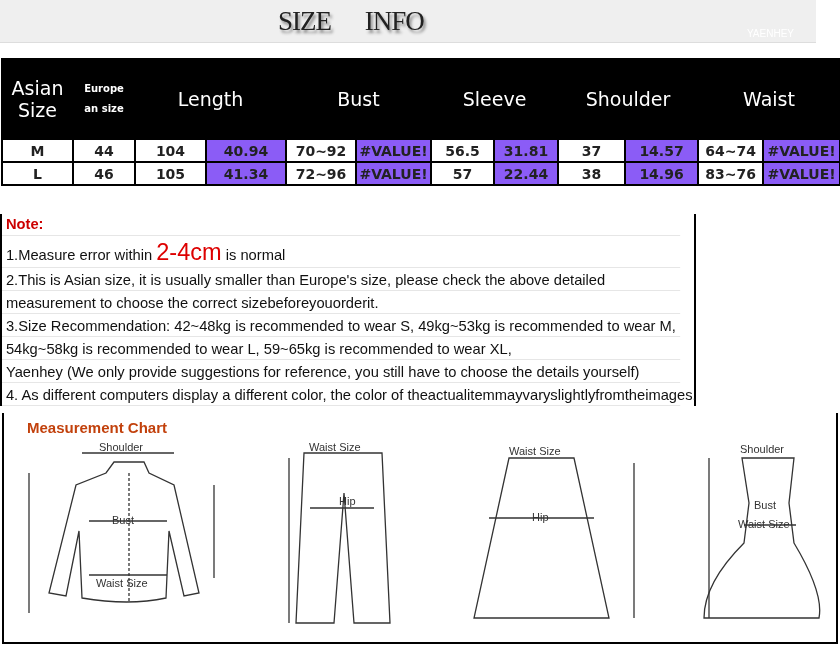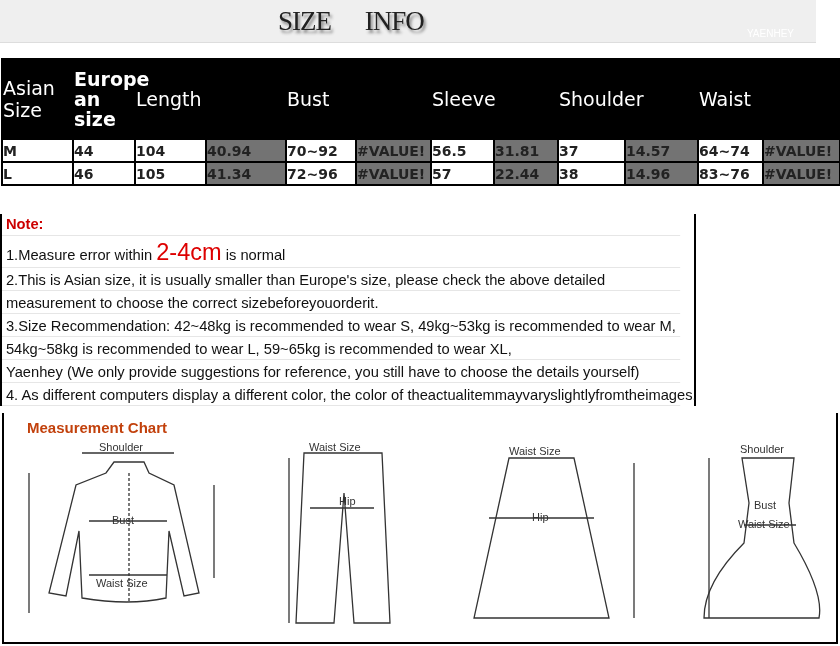--- a/index.html
+++ b/index.html
@@ -1,28 +1,28 @@
 <!DOCTYPE html>
 <html><head>
 <meta charset="utf-8">
 <style>
 *{box-sizing:border-box;margin:0;padding:0}
 body{width:840px;height:646px;background:#fff;font-family:"Liberation Sans",sans-serif;position:relative;overflow:hidden}
 .banner{position:absolute;left:0;top:0;width:816px;height:43px;background:#efefef;border-bottom:1px solid #ddd}
 .banner-title{position:absolute;left:278px;top:6px;font-family:"Liberation Serif",serif;font-size:27px;color:#222;letter-spacing:-1px;text-shadow:2px 3px 3px #888;word-spacing:28px}
 .watermark{position:absolute;right:22px;top:28px;font-size:10px;color:#fff}
 table.size{position:absolute;left:1px;top:58px;width:838px;border-collapse:collapse;table-layout:fixed}
-table.size td{border:2px solid #000;font-family:"DejaVu Sans",sans-serif}
+table.size td{border:2px solid #000;text-align:center;font-family:"DejaVu Sans",sans-serif}
 .hdr td{background:#000;color:#fff;height:80px;font-size:19px;border-color:#000;border-left:2px solid #fff}
 .hdr td:first-child{border-left:2px solid #000}
-.hdr td.eu{font-size:19px;font-weight:bold;line-height:20px}
+.hdr td.eu{font-size:10px;font-weight:bold;line-height:20px}
 .unit td{background:#000;color:#fff;font-size:14px;height:22px;border-color:#000;border-left:1px solid #fff}
 .unit td.inch{color:#f7f23a}
 .data td{height:23px;font-weight:bold;font-size:14px;color:#222;background:#fff}
-.data td.y{background:#737373}
+.data td.y{background:#8b5cf6}
 .notes{position:absolute;left:0;top:214px;width:696px;border-left:2px solid #000;border-right:2px solid #000;font-family:"Liberation Sans",sans-serif}
 .line{font-size:15px;color:#111;padding-left:4px;height:23px;line-height:23px;border-bottom:1px solid #e6e6e6;white-space:nowrap;transform:scaleX(0.98);transform-origin:left}
 .note-title{color:#c00;font-weight:bold;font-size:15px;height:22px;line-height:20px}
 .big{color:#d00;font-size:24px}
 .chart{position:absolute;left:2px;top:413px;width:836px;height:231px;border:2px solid #000;border-top:none;border-bottom:2px solid #000}
 .chart-title{position:absolute;left:23px;top:6px;font-weight:bold;font-size:15px;color:#c2410c}
 svg text{font-family:"Liberation Sans",sans-serif}
 </style>
 </head>
 <body>

